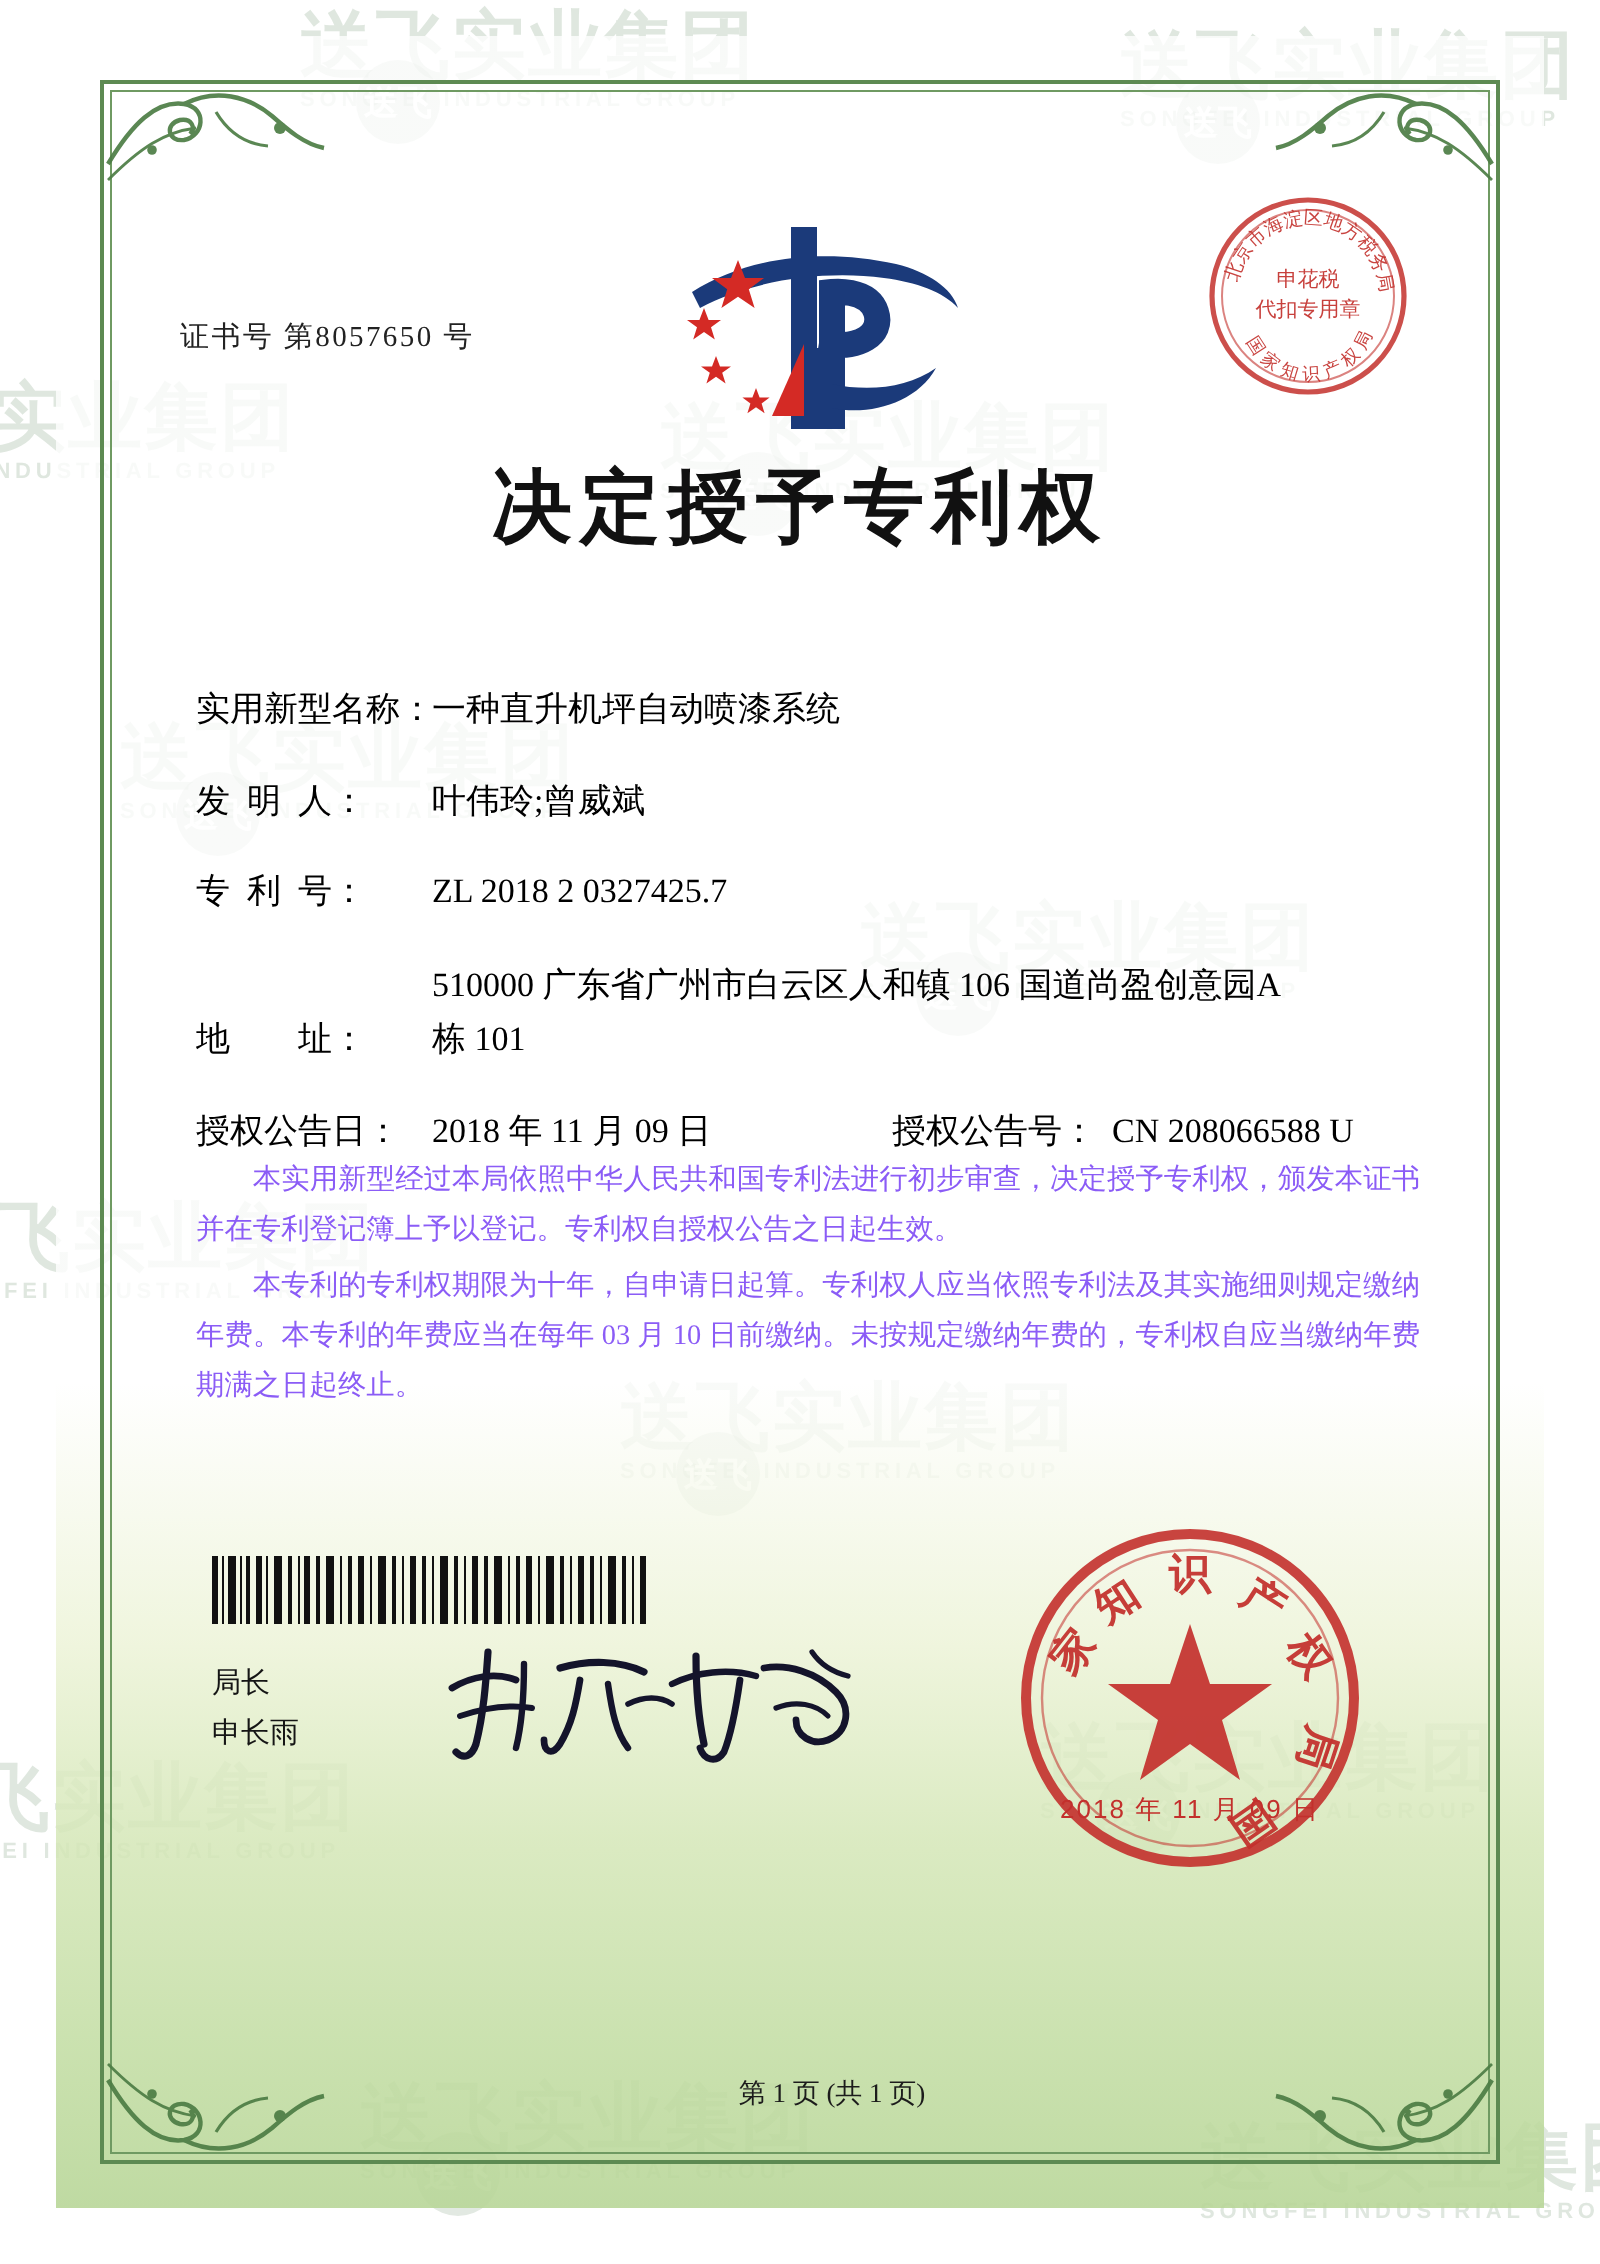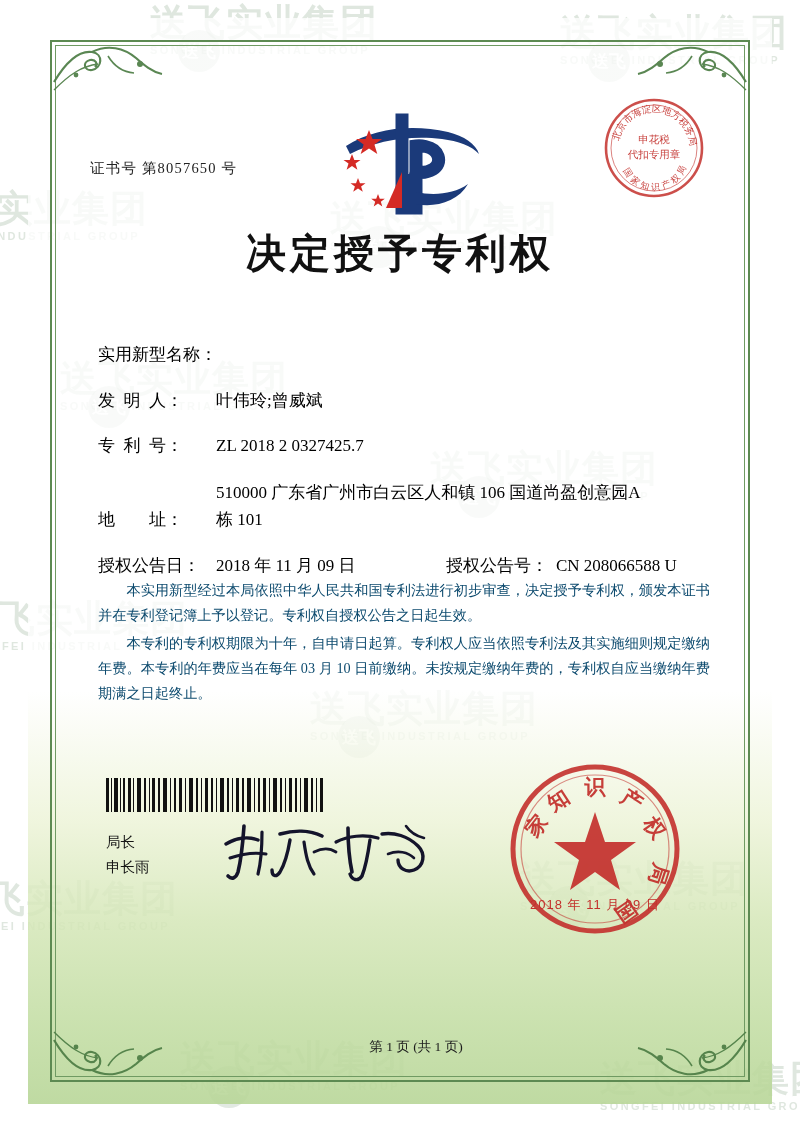--- a/index.html
+++ b/index.html
@@ -183,21 +183,21 @@
   #address-row .field-value { line-height: 1.6; }
 
   
   #body-text {
     position: absolute;
     left: 70px;
     right: 62px;
     top: 560px;
     font-size: 14.2px;
     line-height: 1.78;
-    color: #0c4a6e;
+    color: #8b5cf6;
     text-align: justify;
   }
   #body-text p {
     margin: 0 0 2px 0;
     text-indent: 2em;
   }
 
   
   #barcode {
     position: absolute;
@@ -383,20 +383,21 @@
     </text>
     <text x="52" y="47" text-anchor="middle" font-size="10.5" fill="#c3302c" opacity="0.92" font-family="DejaVu Sans, sans-serif">申花税</text>
     <text x="52" y="62" text-anchor="middle" font-size="10.5" fill="#c3302c" opacity="0.92" font-family="DejaVu Sans, sans-serif">代扣专用章</text>
   </svg>
 
   <div id="doc-title">决定授予专利权</div>
 
   <div id="fields">
     <div class="field-row">
       <div class="field-label">实用新型名称：</div>
+      <div class="field-value">一种直升机坪自动喷漆系统</div>
     </div>
     <div class="field-row">
       <div class="field-label">发  明  人：</div>
       <div class="field-value">叶伟玲;曾威斌</div>
     </div>
     <div class="field-row">
       <div class="field-label">专  利  号：</div>
       <div class="field-value">ZL 2018 2 0327425.7</div>
     </div>
     <div class="field-row" id="address-row">

